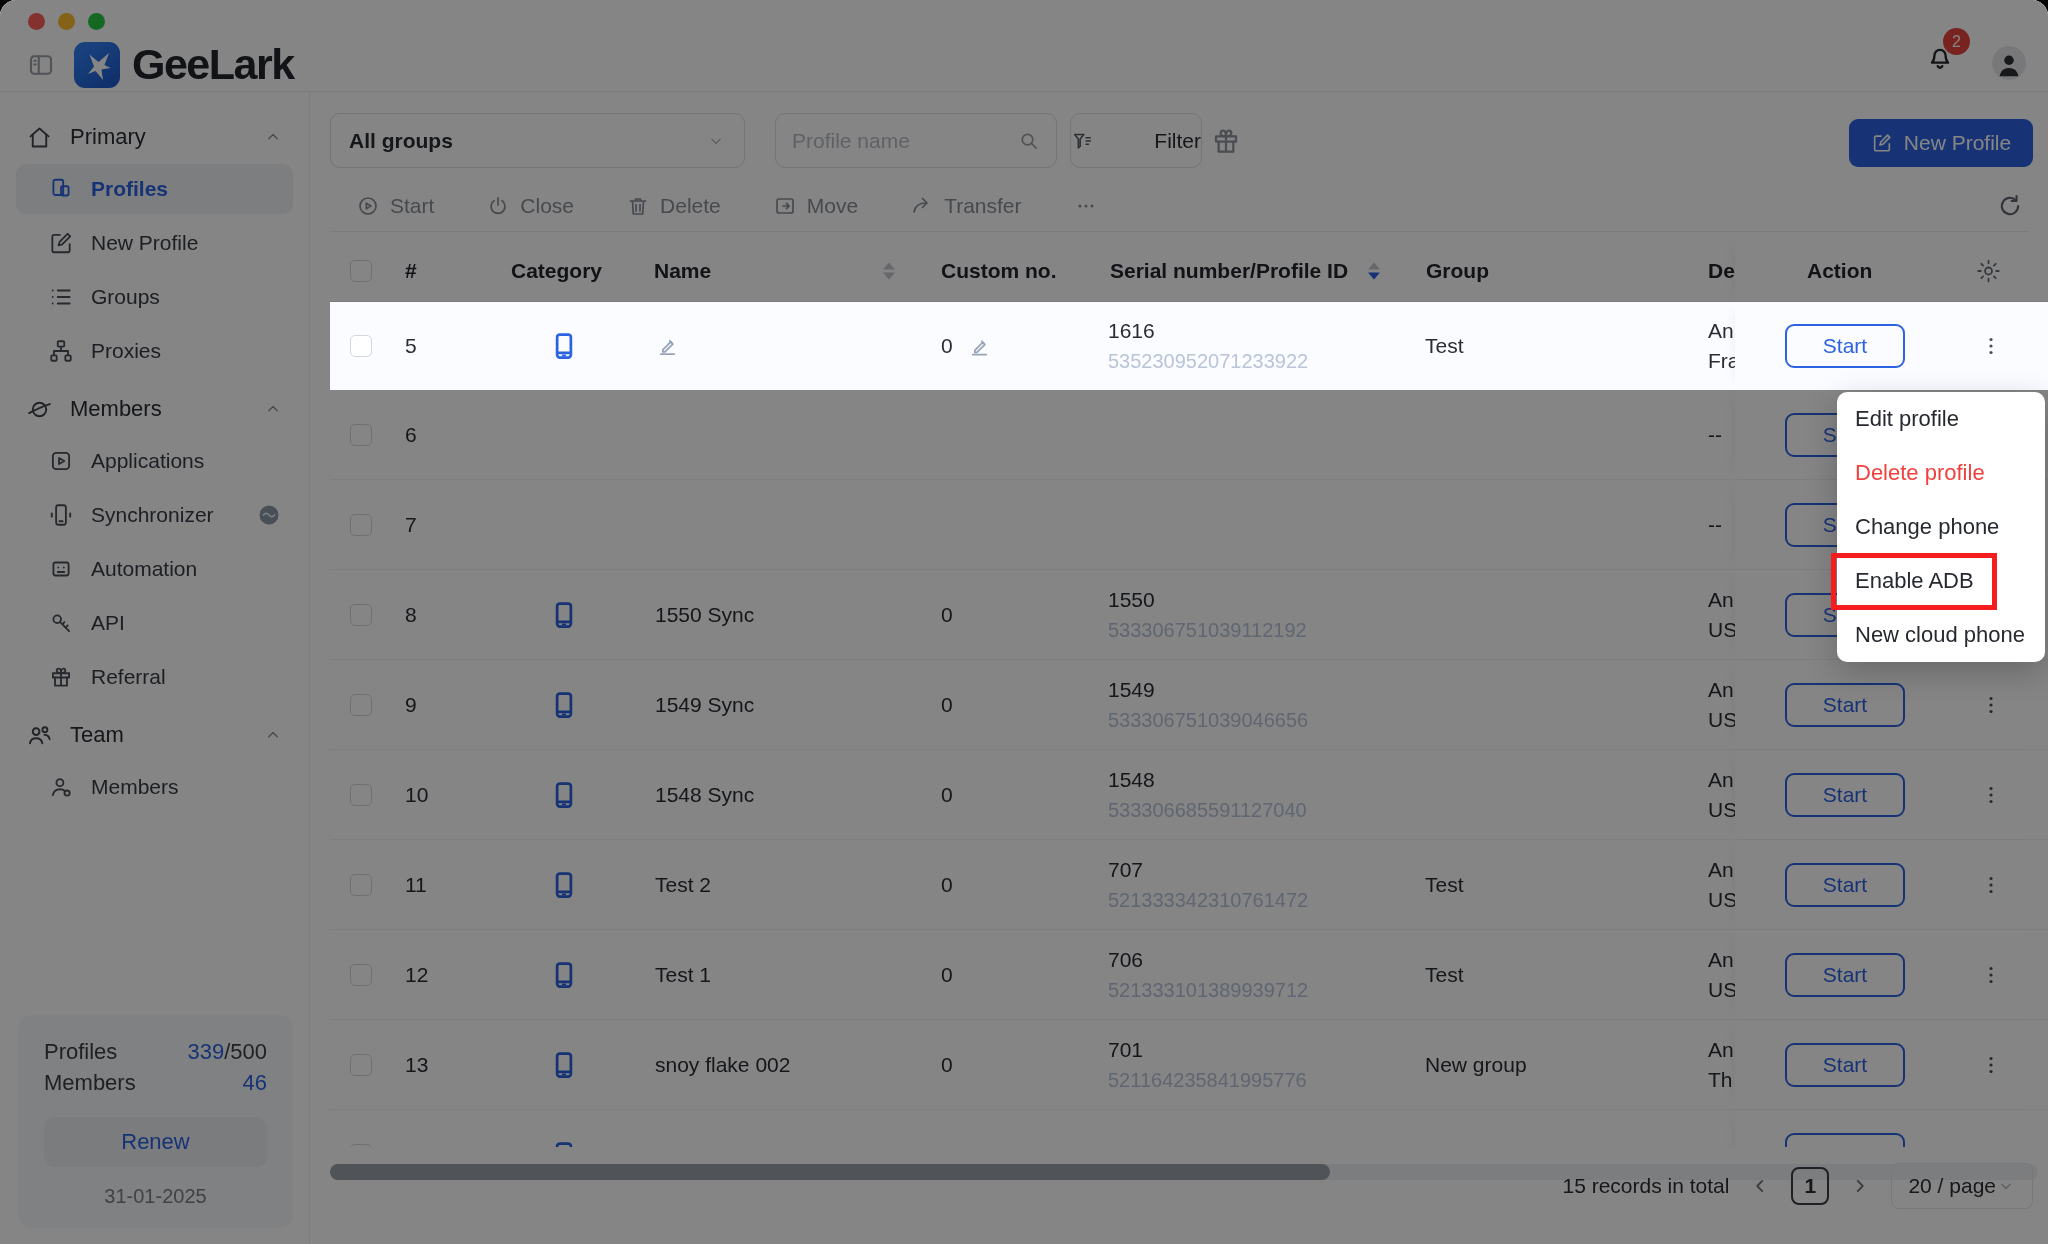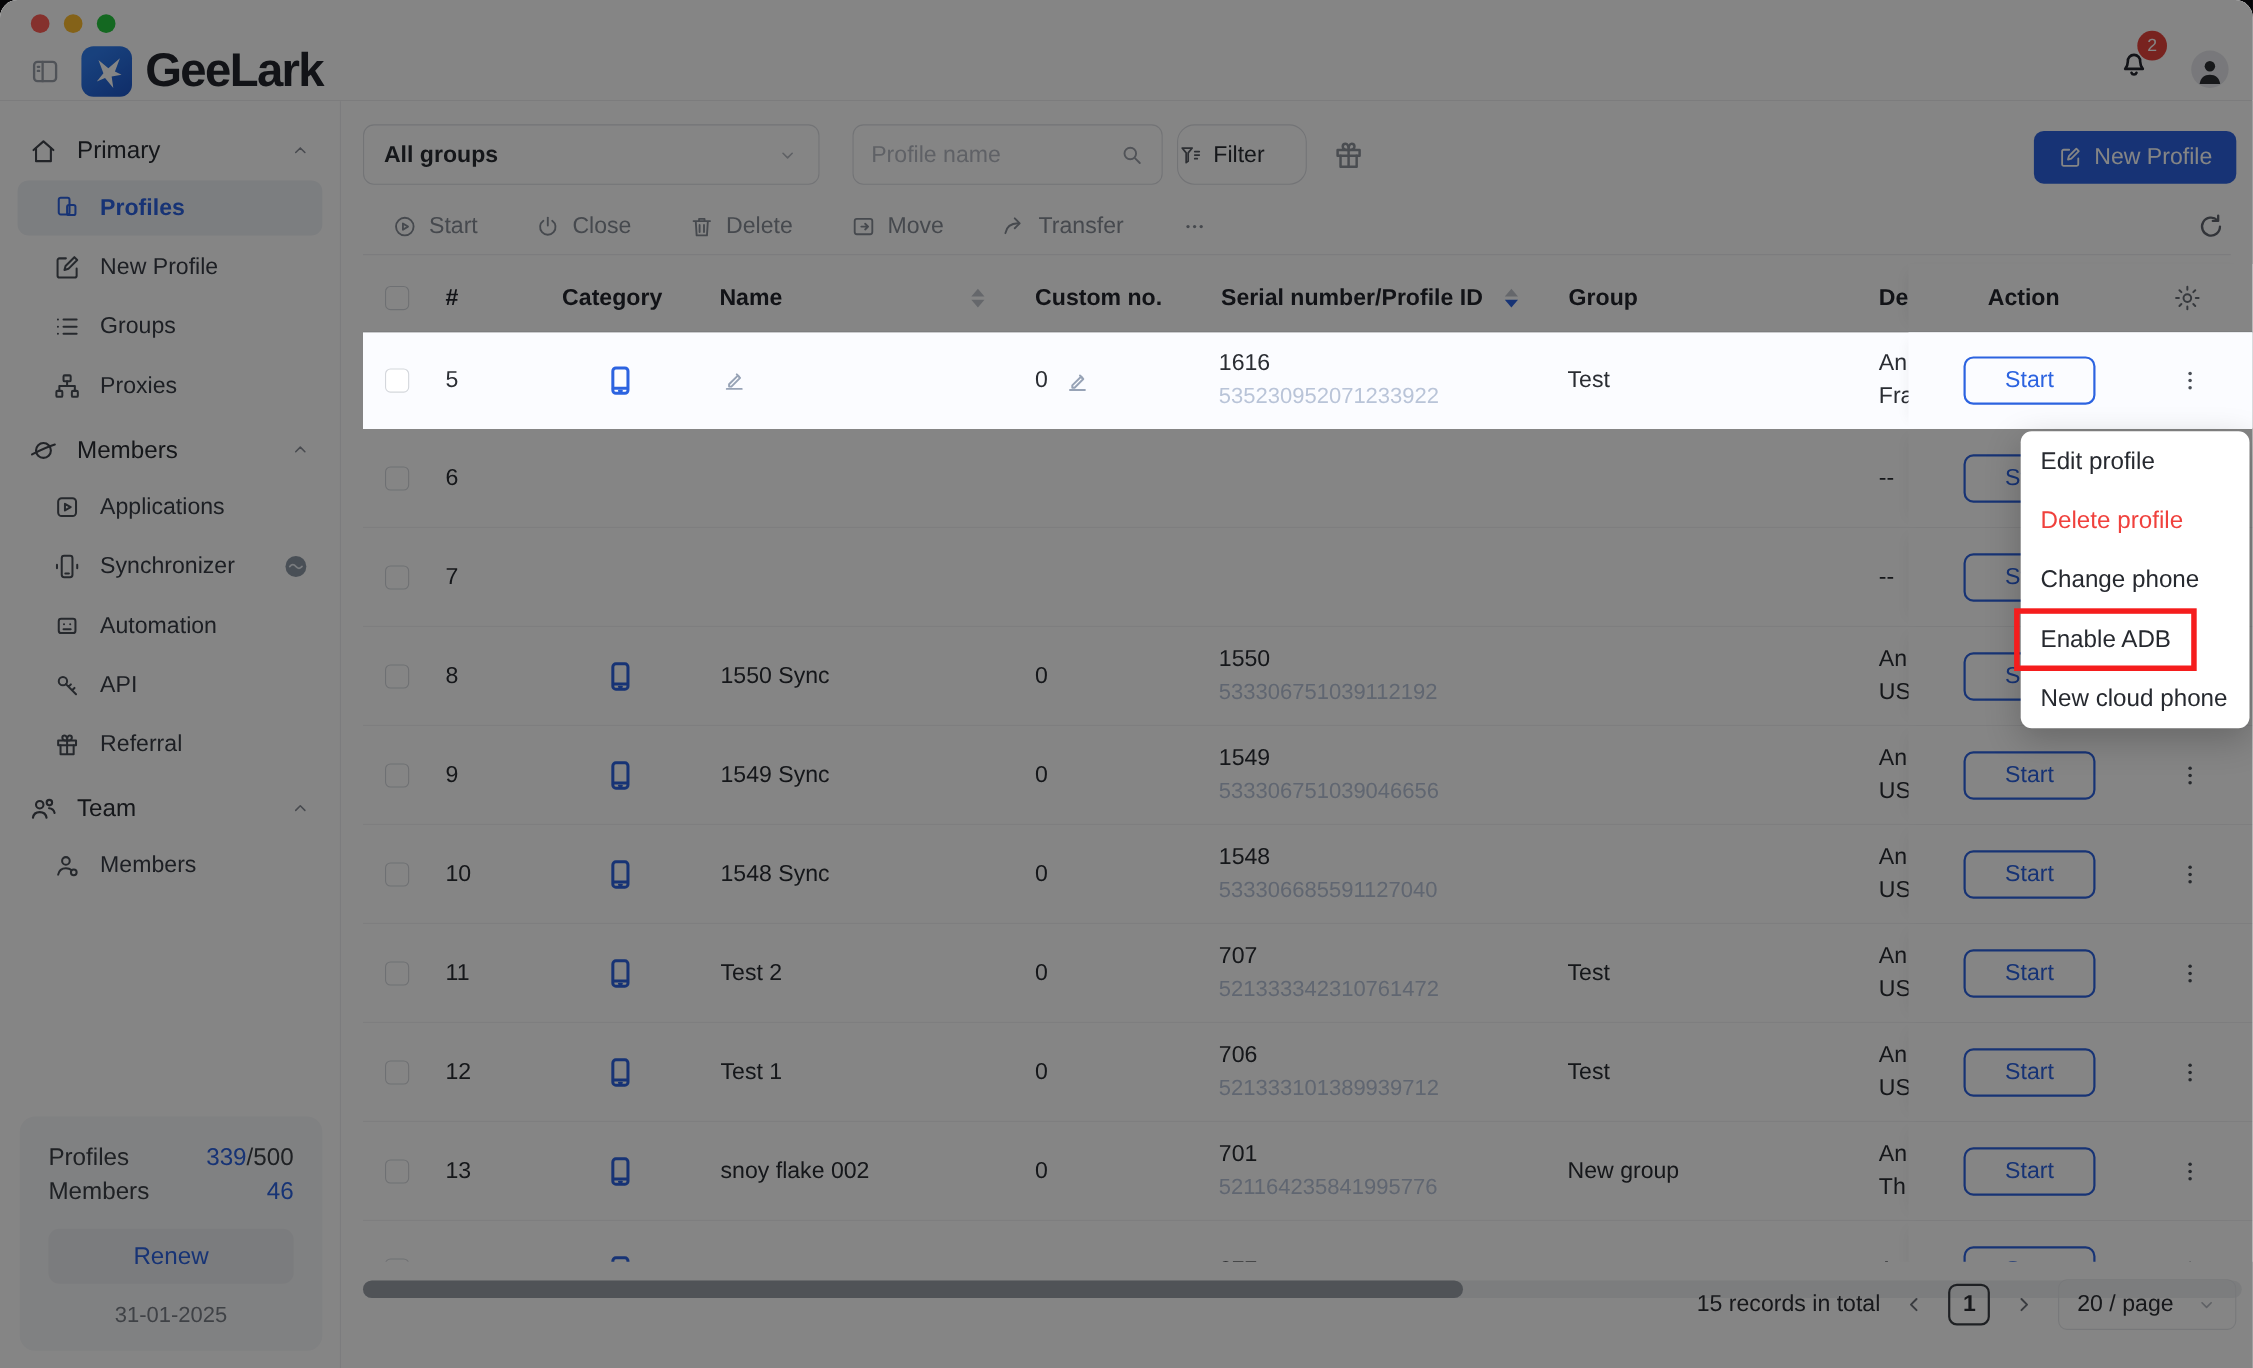--- a/index.html
+++ b/index.html
@@ -42,21 +42,21 @@
   
   .main { position:absolute; left:310px; top:92px; right:0; bottom:0; background:#fff; }
   .controls { position:absolute; top:21px; left:20px; right:0; height:56px; }
   .ctl-box { position:absolute; top:0; height:55px; border:1px solid #dcdee3; border-radius:10px; background:#fff; display:flex; align-items:center; font-size:21px; color:#2a2d33; }
   .group-select { left:0; width:415px; padding:0 18px;font-weight:bold; }
   .group-select .chev { margin-left:auto; width:20px; height:20px; color:#b6bac1; }
   .search-box { left:445px; width:282px; padding:0 16px; }
   .search-box input { border:0; outline:0; flex:1; font:inherit; color:#be185d; background:transparent; min-width:0; }
   .search-box input::placeholder { color:#b7bbc3; }
   .search-box .s-ic { width:23px; height:23px; color:#9ba0a9; flex:0 0 auto; }
-  .filter-btn { left:740px; width:118px; justify-content:flex-start; gap:10px;border-radius:16px; }
+  .filter-btn { left:740px; width:132px; justify-content:space-between; gap:10px; }
   .filter-btn .f-ic { width:22px; height:22px; color:#565b63; }
   .gift-btn { position:absolute; left:880px; top:12px; width:32px; height:32px; color:#8f949c; }
   .new-profile-btn { position:absolute; right:15px; top:6px; width:184px; height:48px; border-radius:9px; background:var(--primary); color:#fff; font-size:21px; display:flex; align-items:center; justify-content:center; gap:11px; }
   .new-profile-btn .np-ic { width:22px; height:22px; }
 
   .toolbar { position:absolute; top:88px; left:20px; right:20px; height:52px; display:flex; align-items:center; gap:52px; padding-left:26px; border-bottom:1px solid #ededf0; color:#878d96; font-size:21px; }
   .tb-item { display:flex; align-items:center; gap:10px; }
   .tb-item .icon { width:24px; height:24px; color:#878d96; }
   .refresh-btn { position:absolute; right:4px; width:28px; height:28px; color:#60656d; }
 
@@ -86,21 +86,21 @@
   .action-cell { position:absolute; right:0; top:0; bottom:0; width:313px; background:inherit; box-shadow:-8px 0 12px -8px rgba(15,23,42,.06); }
   .start-btn { position:absolute; left:50px; top:50%; transform:translateY(-50%); width:120px; height:44px; border:2px solid var(--primary); border-radius:9px; color:var(--primary); font-size:21px; background:transparent; display:flex; align-items:center; justify-content:center; font-family:inherit; }
   .more-v { position:absolute; left:244px; top:50%; transform:translateY(-50%); width:24px; height:24px; color:#4a4f57; }
 
   .hscroll { position:absolute; left:20px; right:10px; top:1072px; height:16px; border-radius:8px; background:#eef0f2; }
   .hscroll .thumb { position:absolute; left:0; top:0; width:1000px; height:16px; border-radius:8px; background:#9aa0a8; }
 
   .pagination { position:absolute; right:15px; top:1070px; height:48px; display:flex; align-items:center; gap:20px; font-size:21px; color:#2c2f34; }
   .pg-arrow { width:22px; height:22px; color:#6f747c; }
   .page-box { width:38px; height:38px; border:2px solid #3a3e44; border-radius:8px; display:flex; align-items:center; justify-content:center; font-weight:600; }
-  .page-size { display:flex; align-items:center; gap:20px; height:46px; padding:0 16px; border:1px solid #e5e7ea; border-radius:8px; }
+  .page-size { display:flex; align-items:center; gap:0; height:46px; padding:0 16px; border:1px solid #e5e7ea; border-radius:8px; }
   .page-size .chev { width:20px; height:20px; color:#b6bac1; }
 
   
   .dim-overlay { position:absolute; inset:0; background:rgba(0,0,0,0.48); z-index:100; }
   .context-menu { position:absolute; left:1837px; top:392px; width:208px; z-index:120; background:#fff; border-radius:10px; box-shadow:0 10px 32px rgba(0,0,0,.22); }
   .menu-item { height:54px; line-height:54px; padding-left:18px; font-size:22px; color:#26292f; white-space:nowrap; }
   .menu-item.danger { color:var(--danger); }
   .annotation-box { position:absolute; left:-6px; top:161px; width:166px; height:57px; border:5px solid var(--annot); z-index:130; }
 
   .icon svg, .collapse-btn svg, .bell svg, .chev svg, .s-ic svg, .f-ic svg, .np-ic svg,

